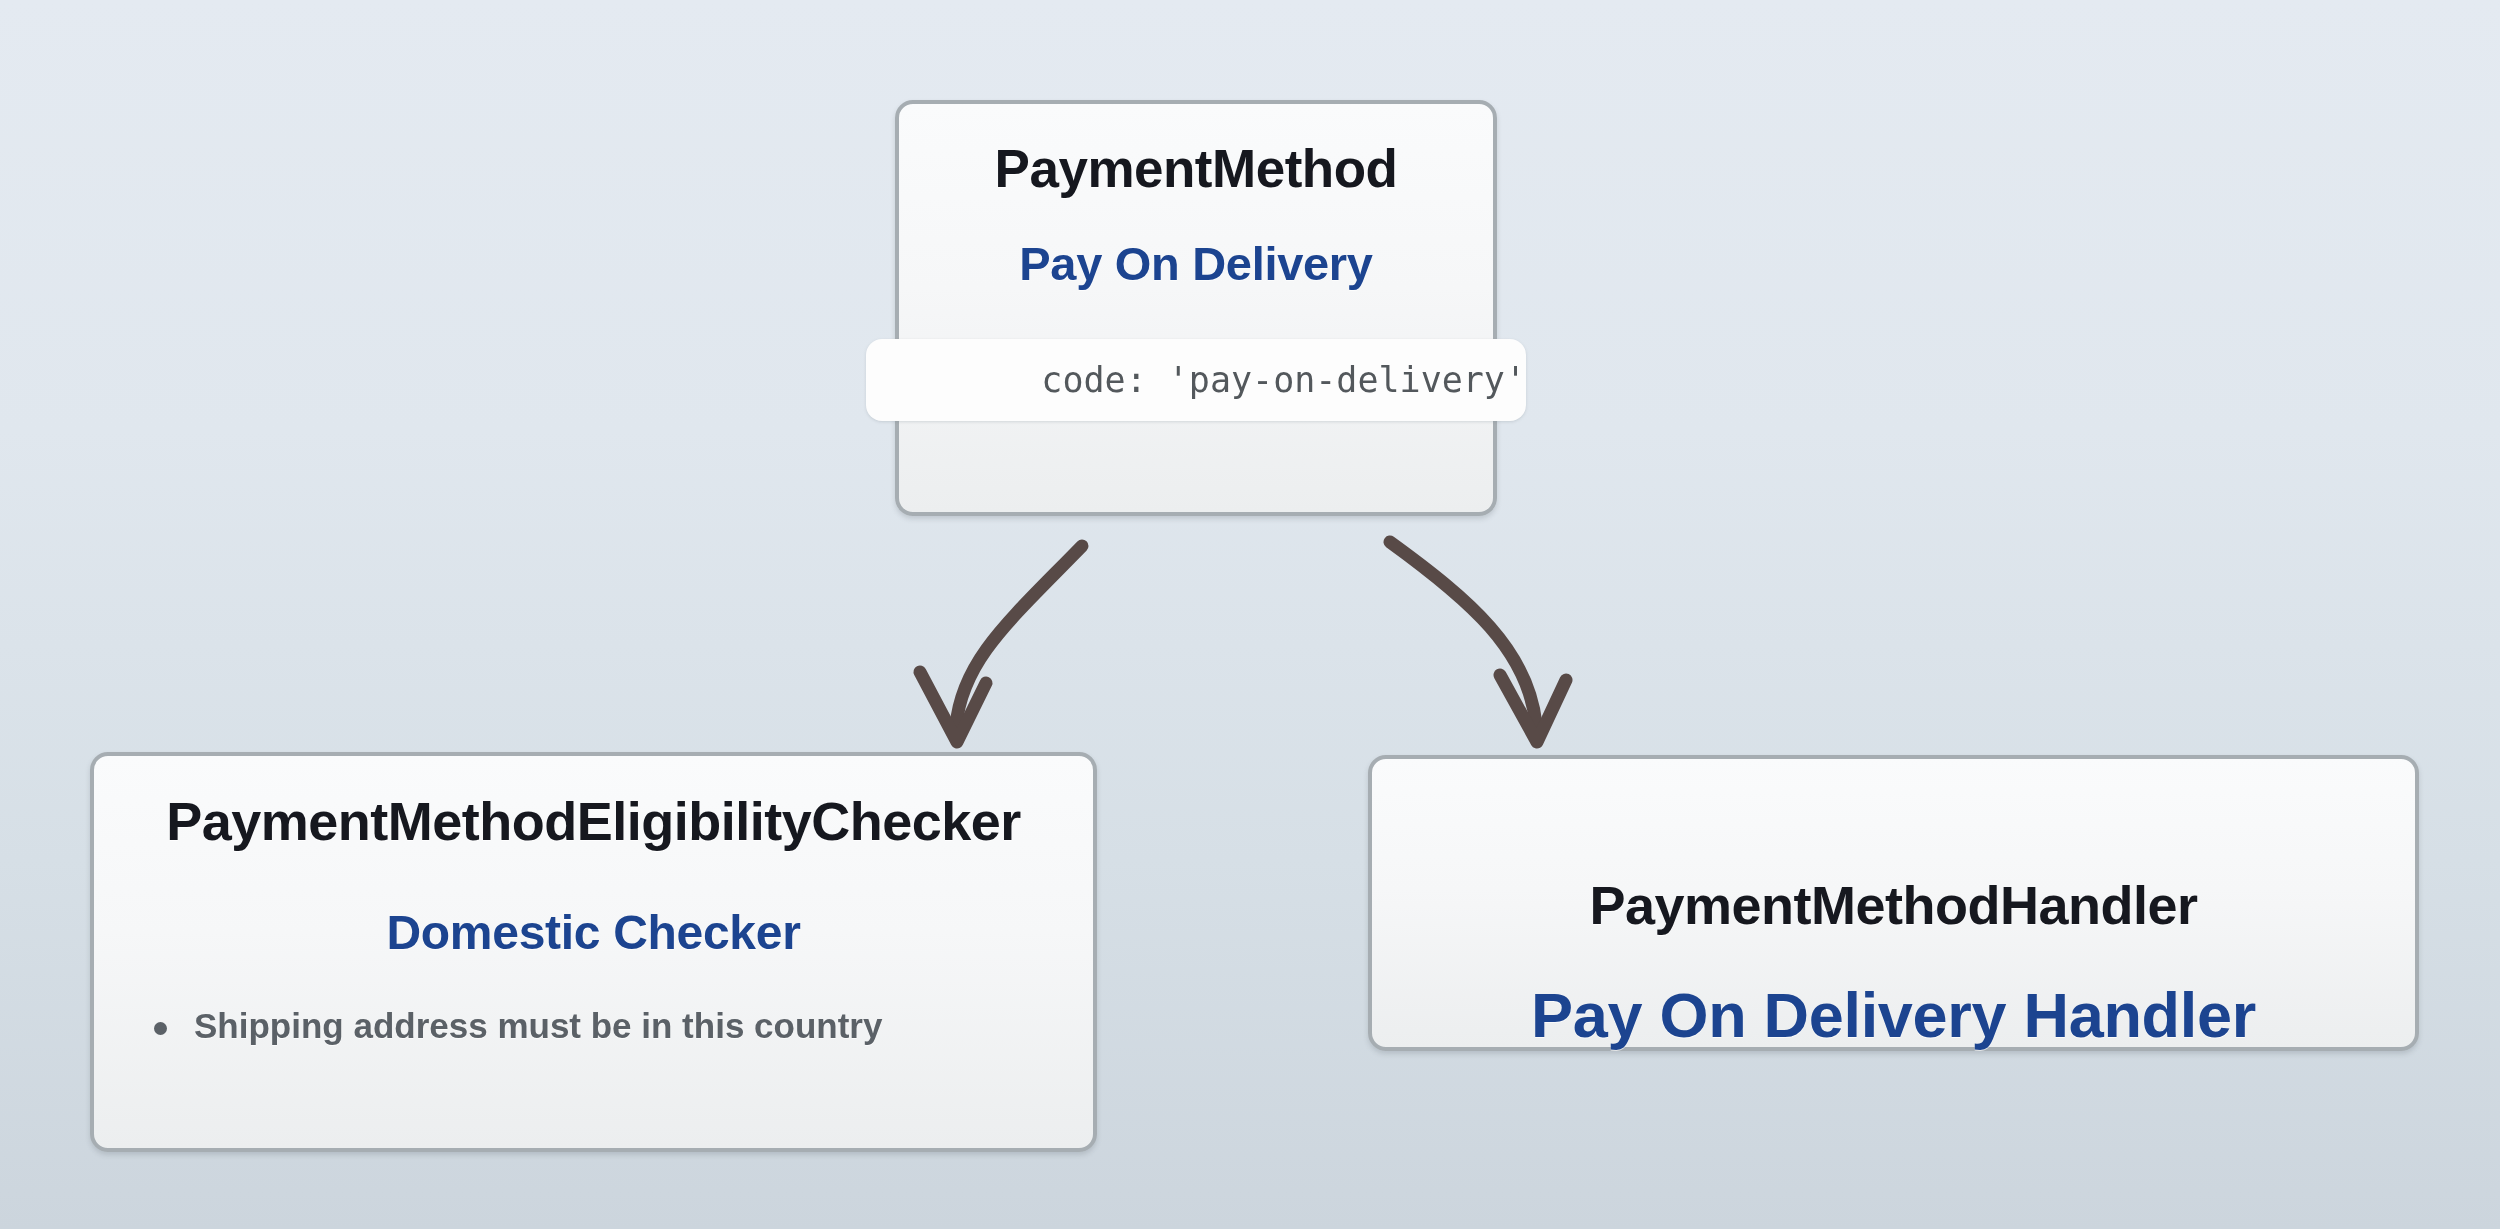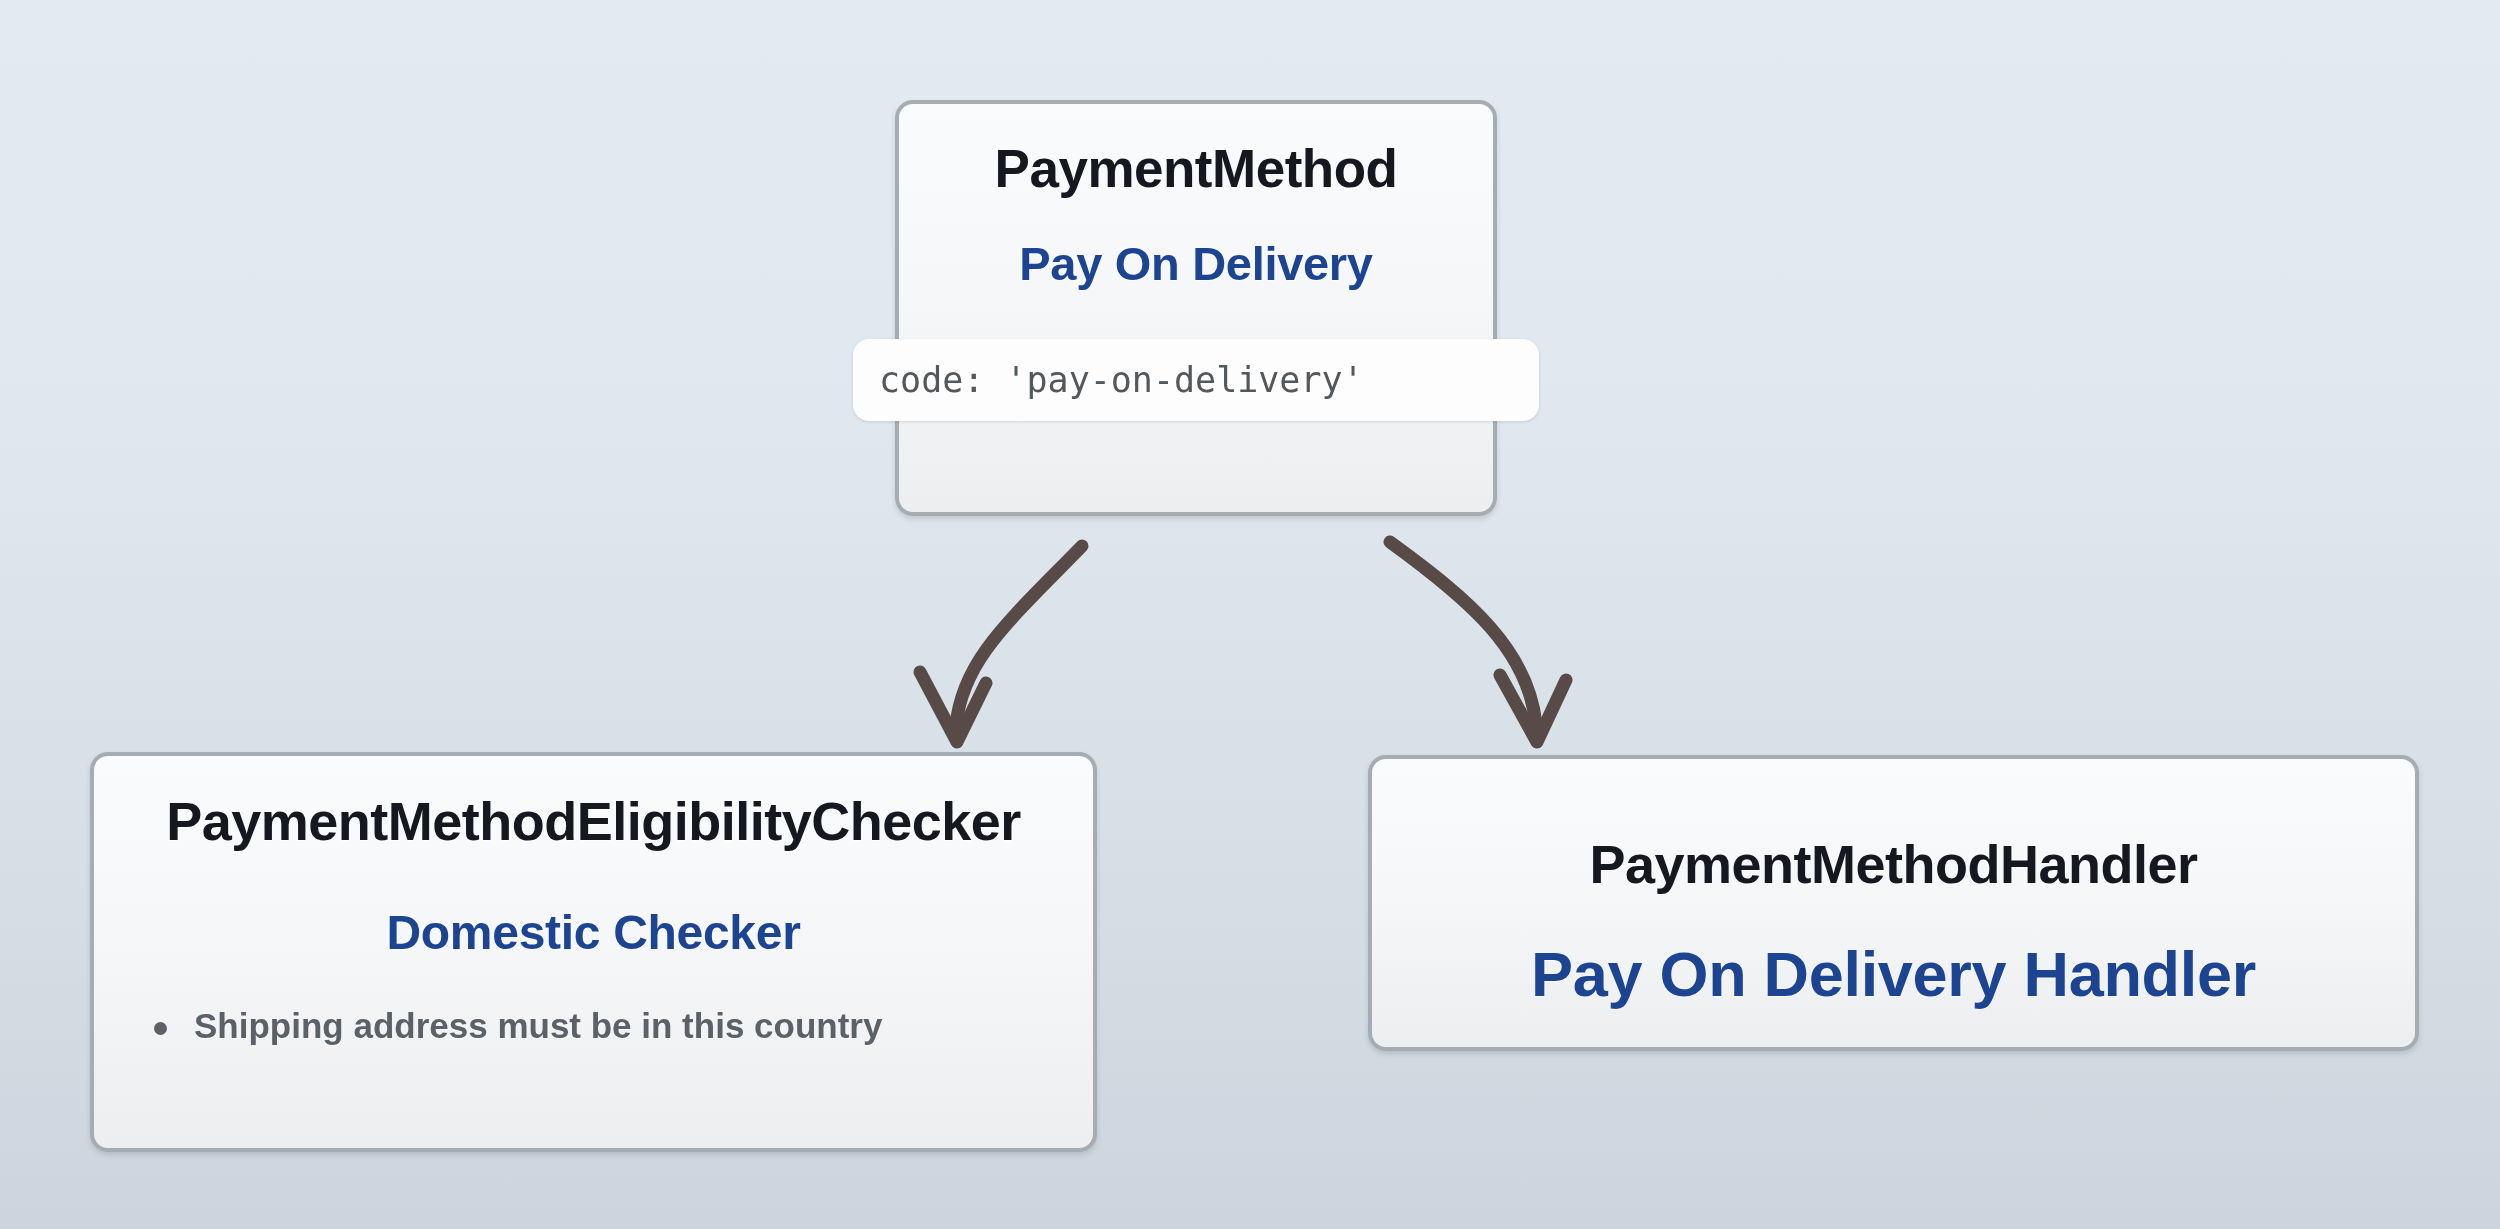--- a/index.html
+++ b/index.html
@@ -82,22 +82,21 @@
 
   .code-box {
     margin-top: 52px;
     width: 660px;
     height: 82px;
     border-radius: 16px;
     background: #fdfdfd;
     box-shadow: 0 1px 3px rgba(120,130,140,0.25);
     display: flex;
     align-items: center;
-    justify-content: flex-start;
-    padding-left: 26px;
+    justify-content: flex-end;
   }
   .code-text {
     font-family: "DejaVu Sans Mono", "Liberation Mono", monospace;
     font-size: 35px;
     color: #53585c;
     white-space: pre;
     letter-spacing: 0px;
   }
 
   
@@ -147,21 +146,21 @@
     border-radius: 50%;
     background: #5b6167;
   }
 
   
   #node-handler {
     left: 1368px;
     top: 755px;
     width: 1051px;
     height: 296px;
-    justify-content: center;
+    justify-content: flex-end;
   }
   #node-handler .node-title {
     font-size: 54px;
     line-height: 1;
     margin-top: 36px;
   }
   #node-handler .node-subtitle {
     font-size: 63px;
     line-height: 1;
     margin-top: 52px;

